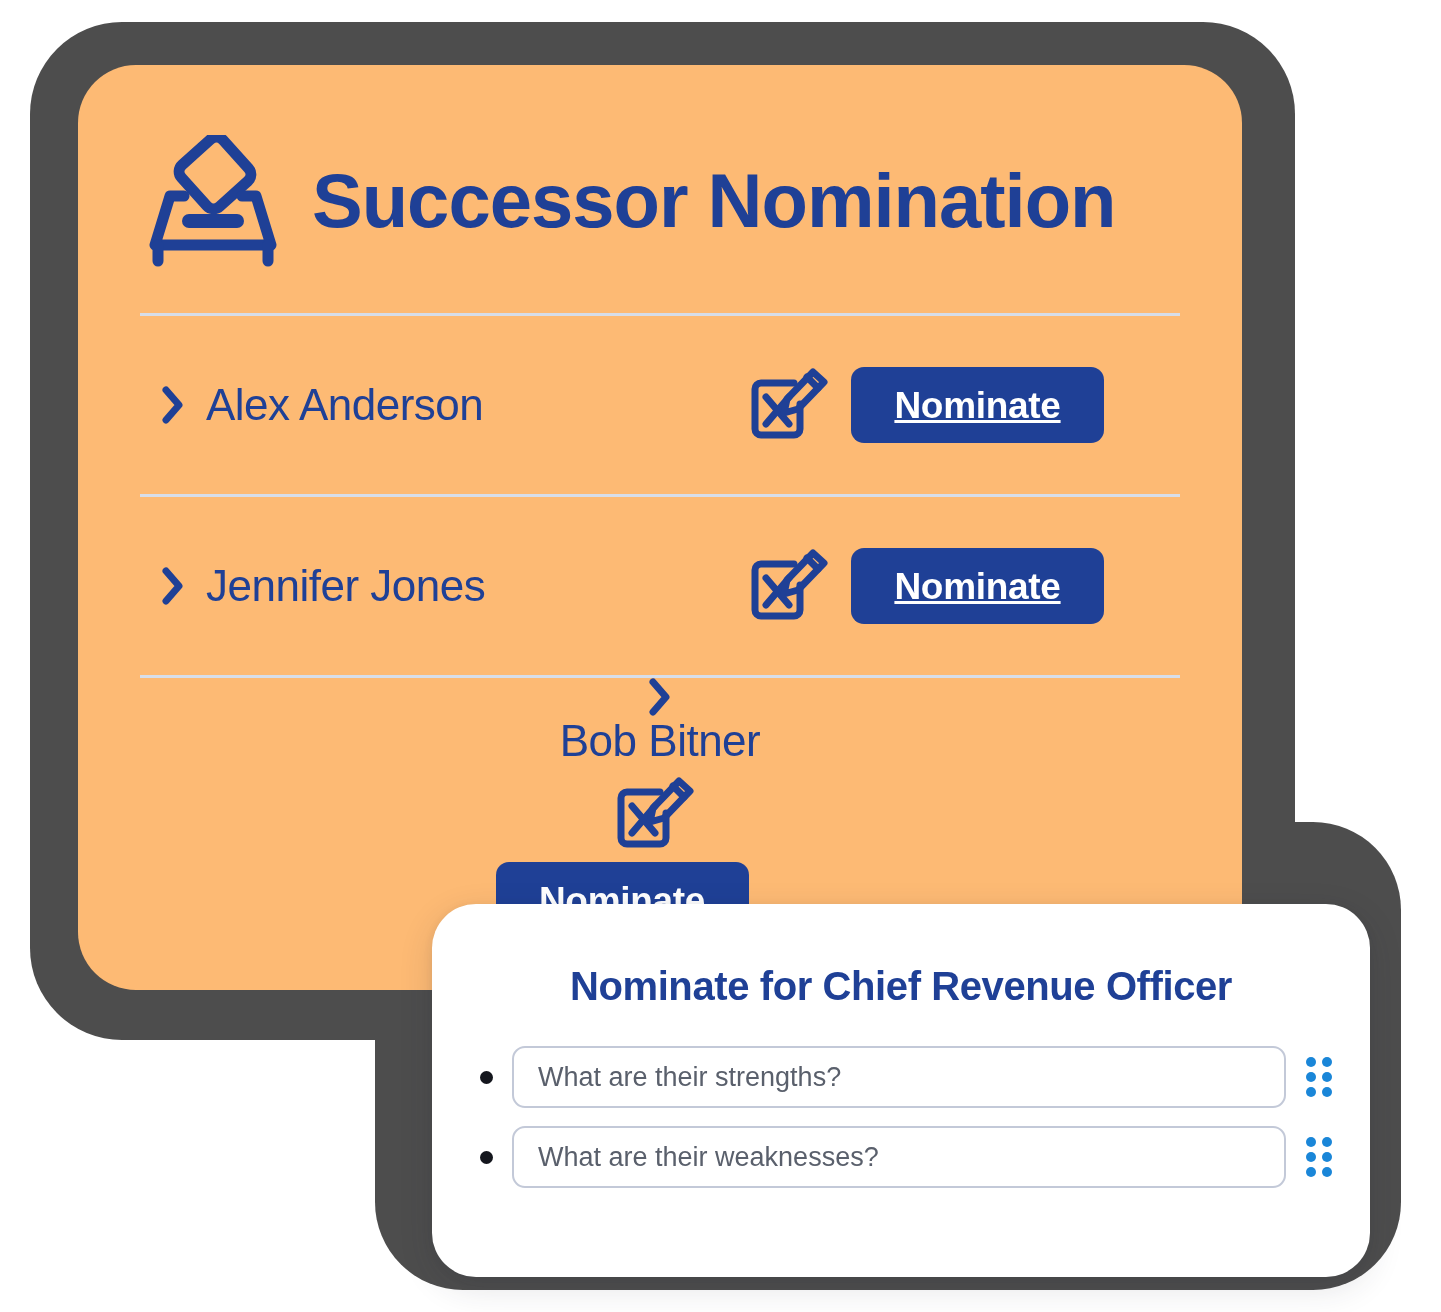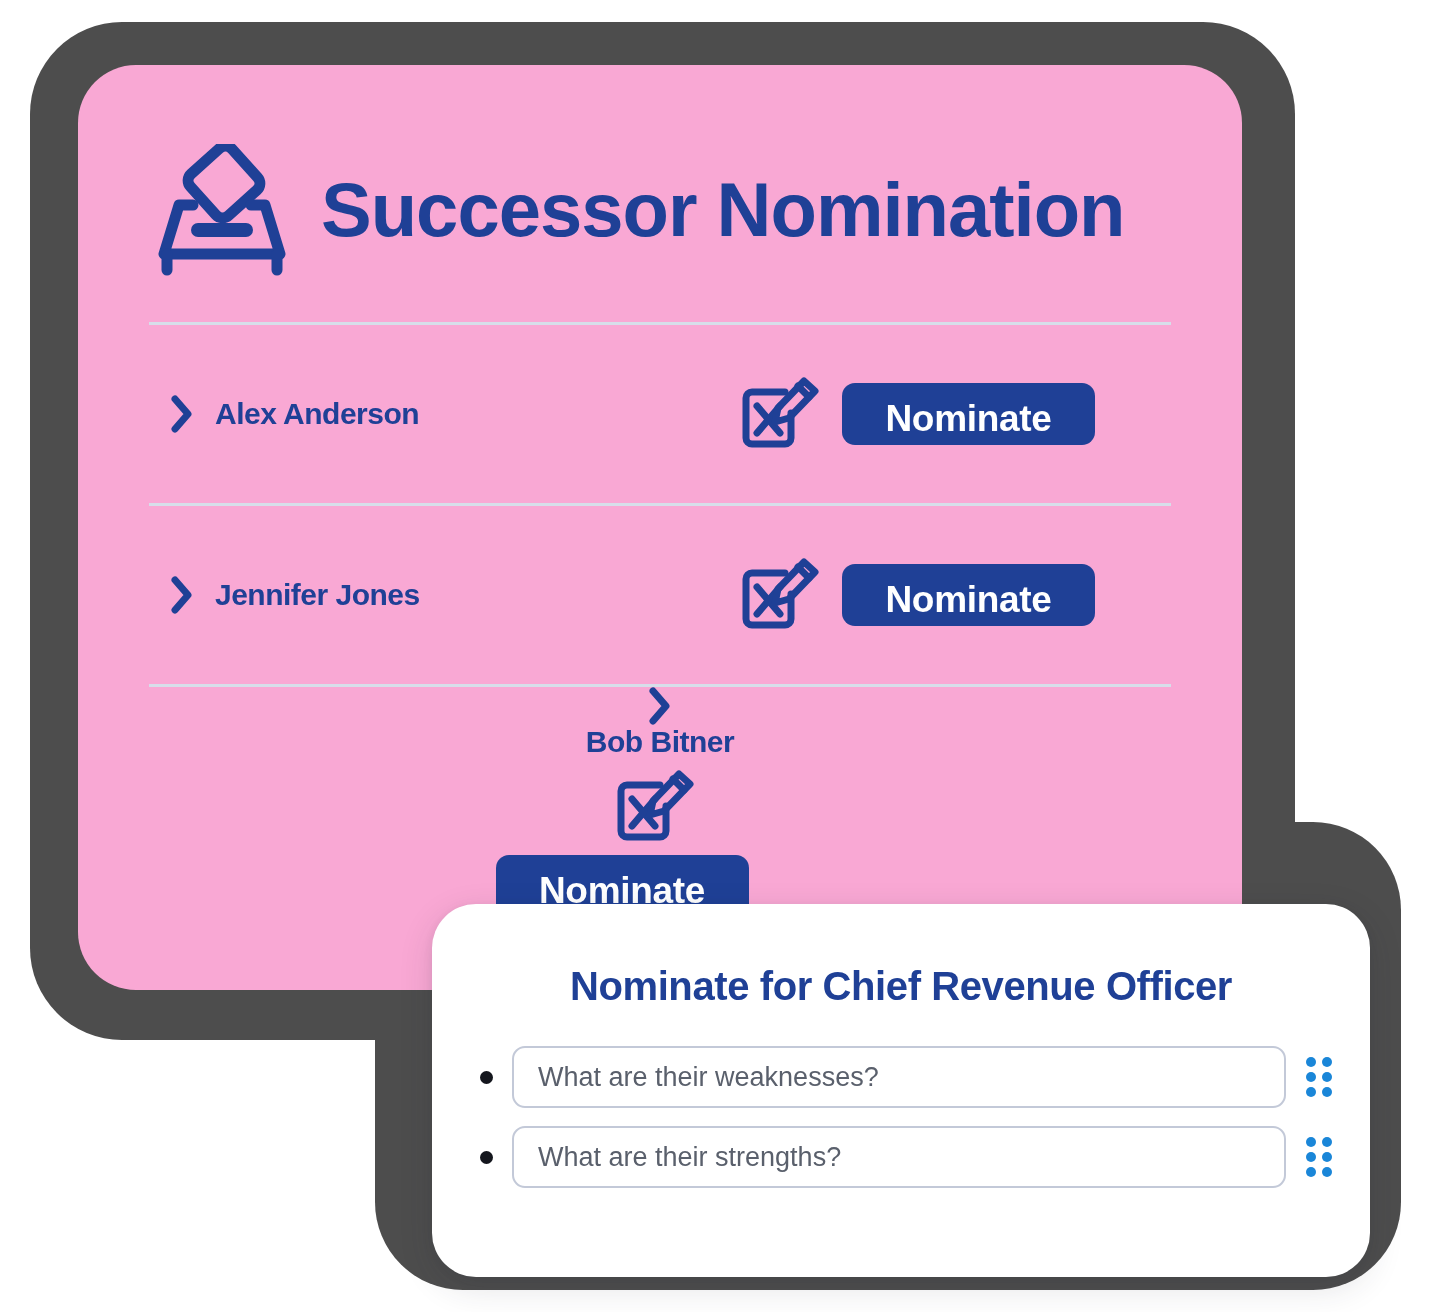--- a/index.html
+++ b/index.html
@@ -36,24 +36,24 @@
     border-radius: 88px;
   }
 
   
   #main-card {
     position: absolute;
     left: 78px;
     top: 65px;
     width: 1164px;
     height: 925px;
-    background: #f9a8d4;
+    background: #fdba74;
     border-radius: 58px;
     box-sizing: border-box;
-    padding: 9px;
+    padding: 0;
   }
 
   
   .header {
     display: flex;
     align-items: center;
     padding: 70px 0 0 62px;
   }
   .ballot-icon {
     width: 146px;
@@ -87,49 +87,50 @@
     flex-direction: column;
   }
   .chevron {
     flex: 0 0 auto;
     width: 22px;
     height: 38px;
     margin-left: 22px;
     margin-right: 22px;
   }
   .person-name {
-    font-size: 30px;
-    font-weight: 700;
+    font-size: 44px;
+    font-weight: 400;
     color: #1f4096;
     letter-spacing: -0.5px;
     white-space: nowrap;
   }
   .row-spacer { flex: 1 1 auto; }
   .edit-icon {
     flex: 0 0 auto;
     width: 96px;
     height: 96px;
     margin-right: 18px;
   }
   .nominate-btn {
     flex: 0 0 auto;
     width: 253px;
-    height: 62px;
+    height: 76px;
     background: #1f4096;
     color: #ffffff;
     border: none;
     border-radius: 13px;
     font-family: "Liberation Sans", sans-serif;
     font-size: 37px;
     font-weight: 700;
     letter-spacing: -0.3px;
     cursor: pointer;
     margin-right: 76px;
     padding: 0;
     line-height: 71px;
+    text-decoration: underline;
   }
 
   
   #modal-card {
     position: absolute;
     left: 432px;
     top: 904px;
     width: 938px;
     height: 373px;
     background: #ffffff;
@@ -287,38 +288,38 @@
   </div>
 </div>
 
 <div id="modal-card">
   <div class="modal-title">Nominate for Chief Revenue Officer</div>
 
   <div class="field-list">
 
     <div class="field-row">
       <span class="bullet"></span>
+      <input class="text-input" type="text" placeholder="What are their strengths?" style="">
+      <span class="drag-handle">
+        <span></span>
+          <span></span>
+          <span></span>
+          <span></span>
+          <span></span>
+          <span></span>
+      </span>
+    </div>
+
+    <div class="field-row">
+      <span class="bullet"></span>
       <input class="text-input" type="text" placeholder="What are their weaknesses?" style="">
       <span class="drag-handle">
         <span></span>
           <span></span>
           <span></span>
           <span></span>
           <span></span>
           <span></span>
       </span>
     </div>
 
-    <div class="field-row">
-      <span class="bullet"></span>
-      <input class="text-input" type="text" placeholder="What are their strengths?" style="">
-      <span class="drag-handle">
-        <span></span>
-          <span></span>
-          <span></span>
-          <span></span>
-          <span></span>
-          <span></span>
-      </span>
-    </div>
-
   </div>
 </div>
 
 </body></html>

